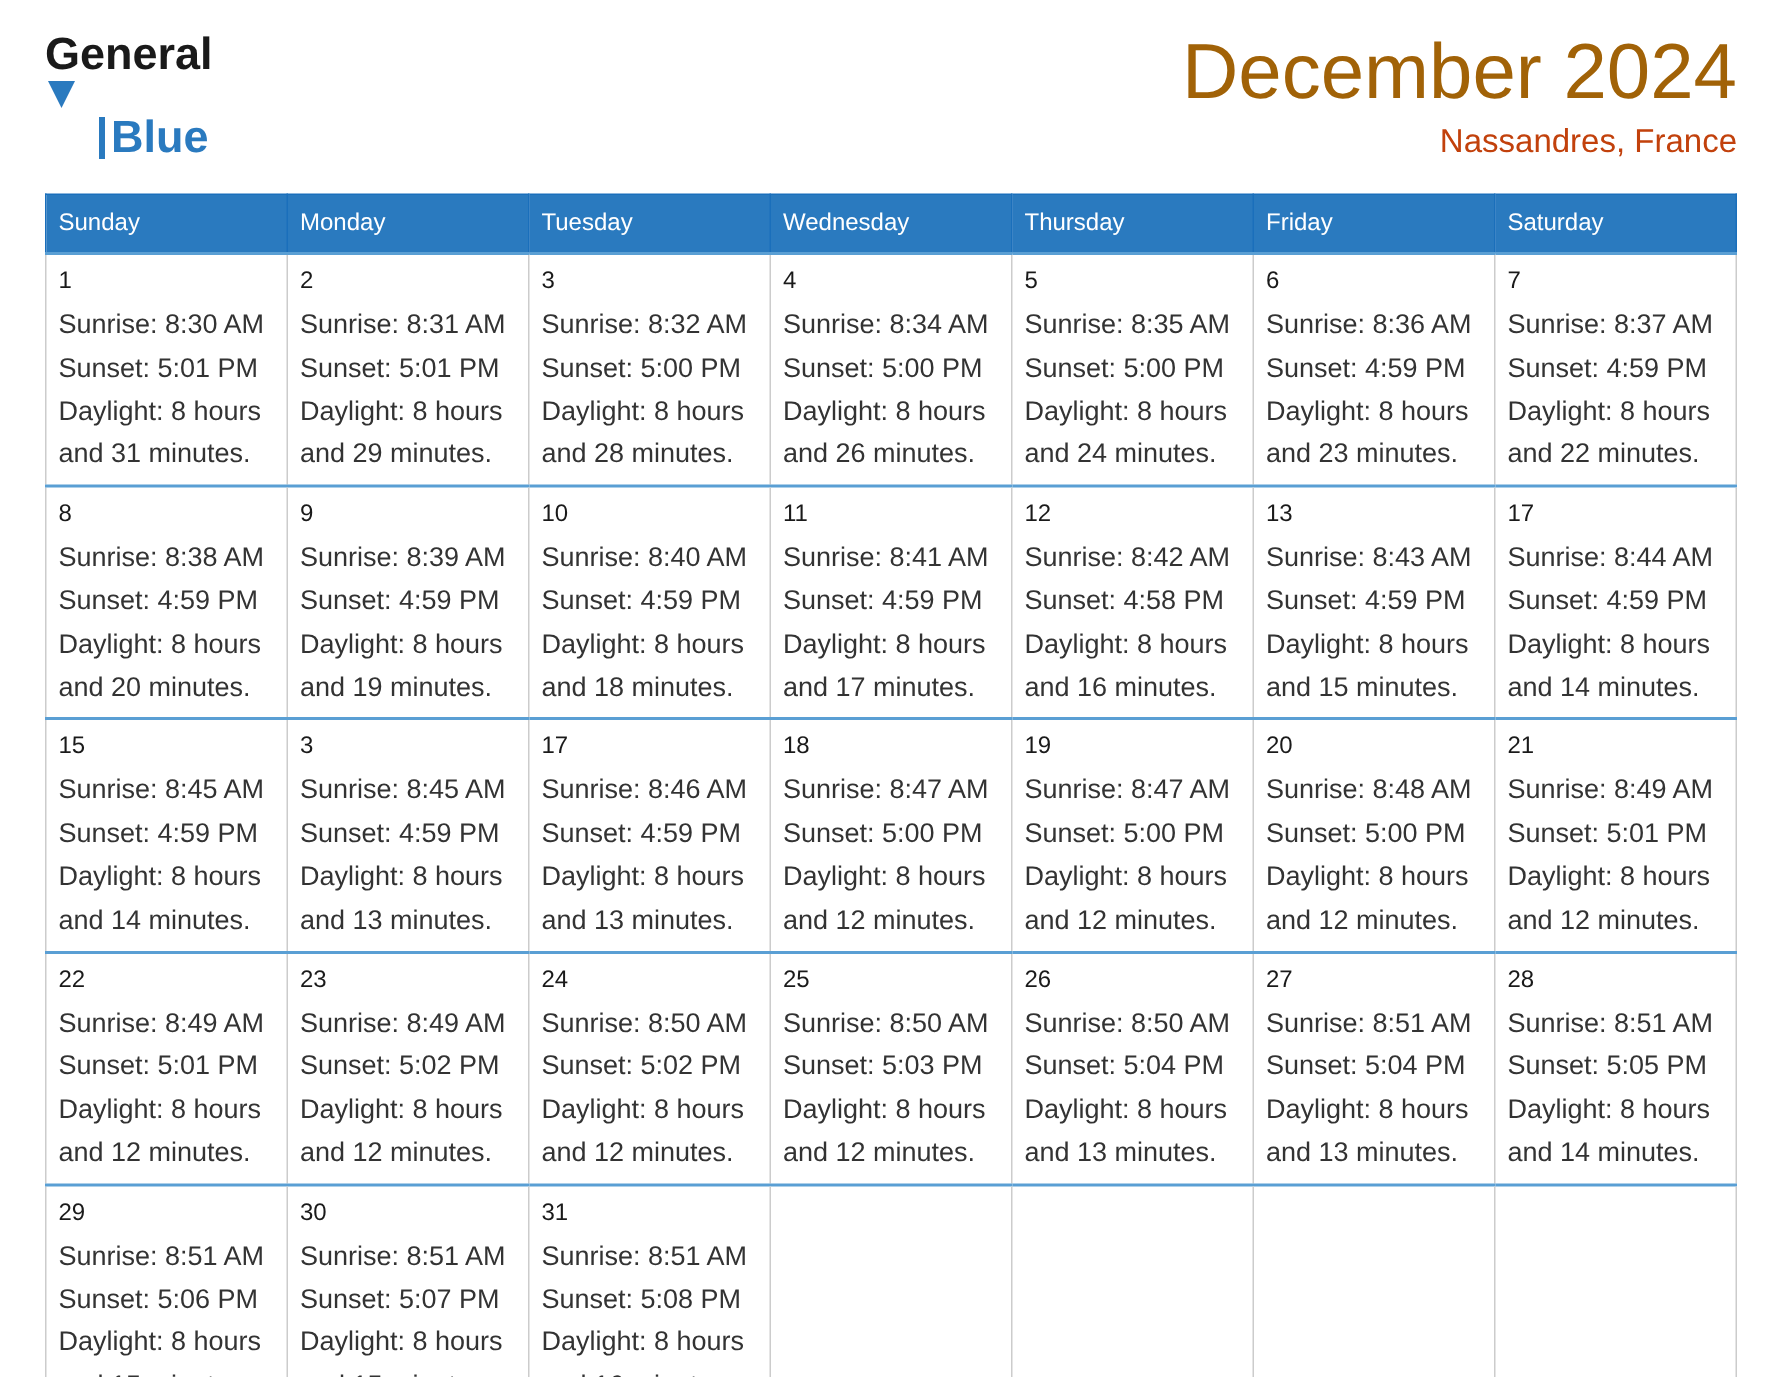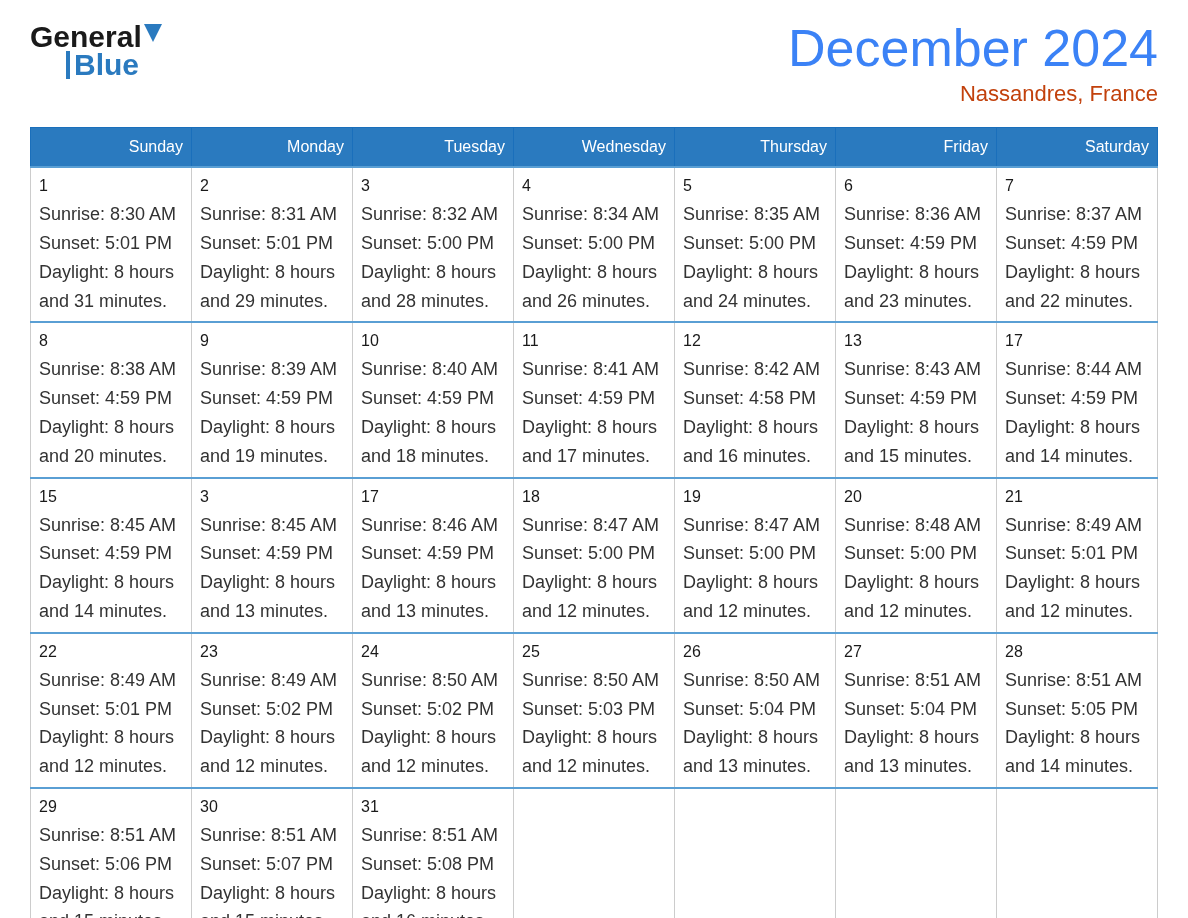--- a/index.html
+++ b/index.html
@@ -22,41 +22,41 @@
       align-items: flex-start;
     }
     .logo-general { color: #1a1a1a; }
     .logo-blue { color: #1a6fbb; }
     .title-section {
       text-align: right;
     }
     .month-title {
       font-size: 52px;
       font-weight: normal;
-      color: #3b82f6;
+      color: #a16207;
       line-height: 1.1;
       margin-left: 28px;
     }
     .location {
       font-size: 22px;
       color: #c2410c;
       margin-top: 4px;
     }
     .calendar-table {
       width: 100%;
       border-collapse: collapse;
       border: 1px solid #ccc;
     }
     .calendar-table th {
       background-color: #2a7abf;
       color: #fff;
       padding: 10px 8px;
       font-size: 16px;
       font-weight: normal;
-      text-align: right;
+      text-align: left;
       border: 1px solid #1a6fbb;
     }
     .calendar-table td {
       vertical-align: top;
       padding: 6px 8px;
       border: 1px solid #ccc;
       width: 14.28%;
       min-height: 90px;
       font-size: 13px;
       color: #333;
@@ -79,21 +79,21 @@
     }
     .week-row td {
       border-top: 2px solid #5a9fd4;
     }
   </style>
 </head>
 <body>
 
 <div class="header">
   <div class="logo">
-    <div style="display:flex; align-items:center;">
+    <div style="display:flex; align-items:flex-start;flex-direction:column;">
       <span class="logo-general" style="font-size:30px; font-weight:bold; color:#1a1a1a;">General</span>
       <span style="display:inline-block; margin-left:2px; margin-bottom:4px;">
         <svg width="18" height="18" viewBox="0 0 18 18">
           <polygon points="0,0 18,0 9,18" fill="#2a7abf"></polygon>
         </svg>
       </span>
     </div>
     <div style="display:flex; align-items:center; margin-top:-6px;margin-left:36px;">
       <div style="width:4px; height:28px; background:#2a7abf; margin-right:4px;"></div>
       <span class="logo-blue" style="font-size:30px; font-weight:bold; color:#2a7abf;">Blue</span>

